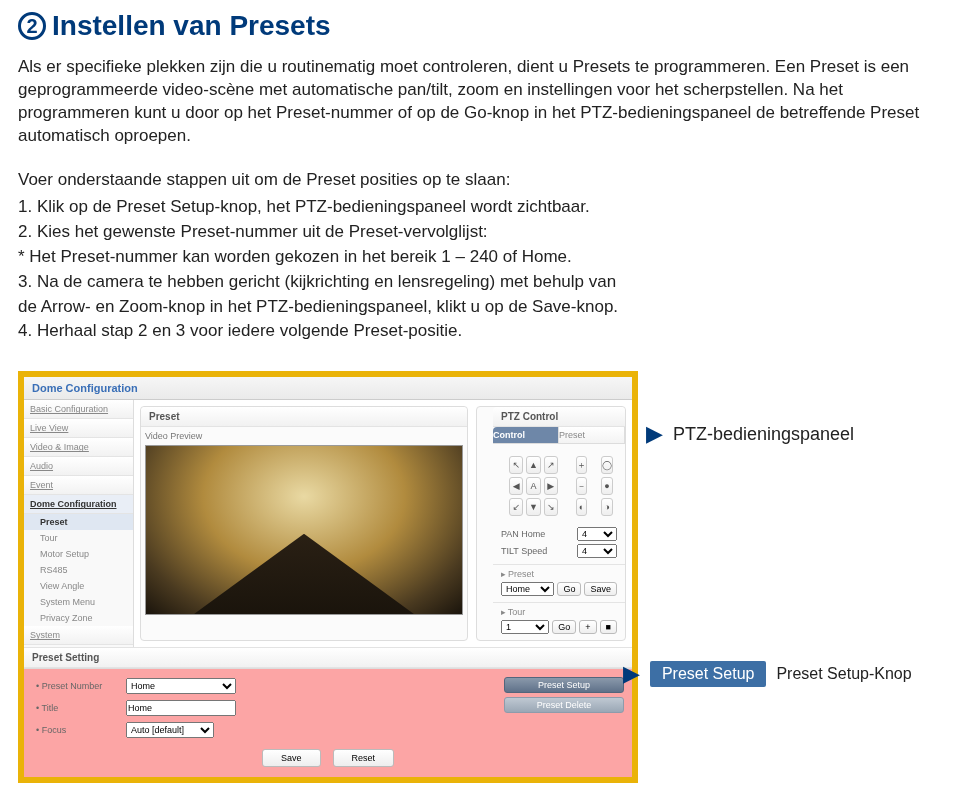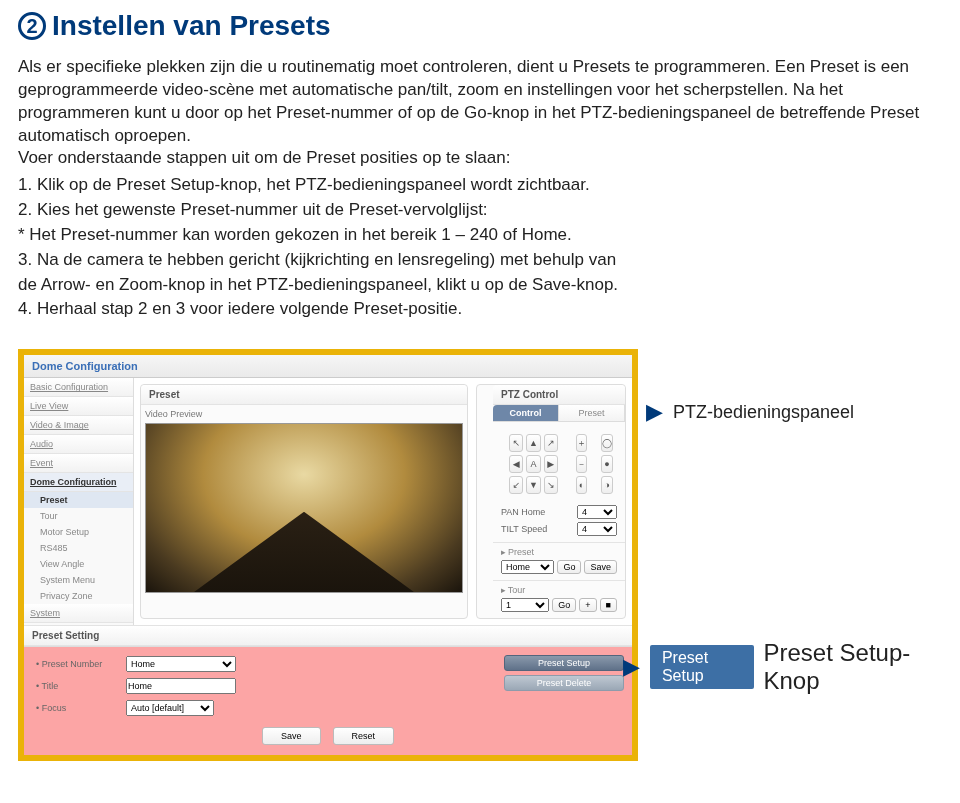--- a/index.html
+++ b/index.html
@@ -28,20 +28,21 @@
     color: #003a7a;
     font-size: 28px;
     font-weight: 700;
     display: flex;
     align-items: center;
     margin-bottom: 14px;
   }
   .intro {
     font-size: 17px;
     line-height: 1.35;
+    margin-bottom: 22px;
   }
   .subhead {
     font-size: 17px;
     margin-bottom: 6px;
   }
   .steps {
     font-size: 17px;
     line-height: 1.35;
     margin-bottom: 28px;
   }
@@ -130,21 +131,20 @@
   }
   .ptz-panel { width: 150px; padding-left: 16px; }
   .ptz-tabs {
     display: flex;
     border-bottom: 1px solid #dcdcdc;
     background: linear-gradient(#fff,#f3f3f3);
     border-radius: 4px 4px 0 0;
   }
   .ptz-tab {
     flex: 1;
-    text-align: center;
     padding: 3px 0;
     font-size: 9px;
     color: #888;
     border-right: 1px solid #ddd;
   }
   .ptz-tab.active {
     background: #6e87a8;
     color: #fff;
     font-weight: 600;
     border-radius: 4px 0 0 0;
@@ -244,21 +244,21 @@
   .badge-blue {
     background: #3d6fa5;
     color: #fff;
     padding: 4px 12px;
     border-radius: 2px;
     font-size: 16px;
     font-weight: 500;
   }
   .callout1 { top: 50px; left: 628px; }
   .callout2 { top: 290px; left: 605px; }
-  .callout2 .plain { font-size: 24px; color:#222; }
+  .callout2 .plain { font-size: 16px; color:#222; }
 </style>
 </head>
 <body>
 
 <div class="heading">
   <span class="step-badge">2</span>
   <span>Instellen van Presets</span>
 </div>
 
 <p class="intro">Als er specifieke plekken zijn die u routinematig moet controleren, dient u Presets te programmeren. Een Preset is een geprogrammeerde video-scène met automatische pan/tilt, zoom en instellingen voor het scherpstellen. Na het programmeren kunt u door op het Preset-nummer of op de Go-knop in het PTZ-bedieningspaneel de betreffende Preset automatisch oproepen.</p>

